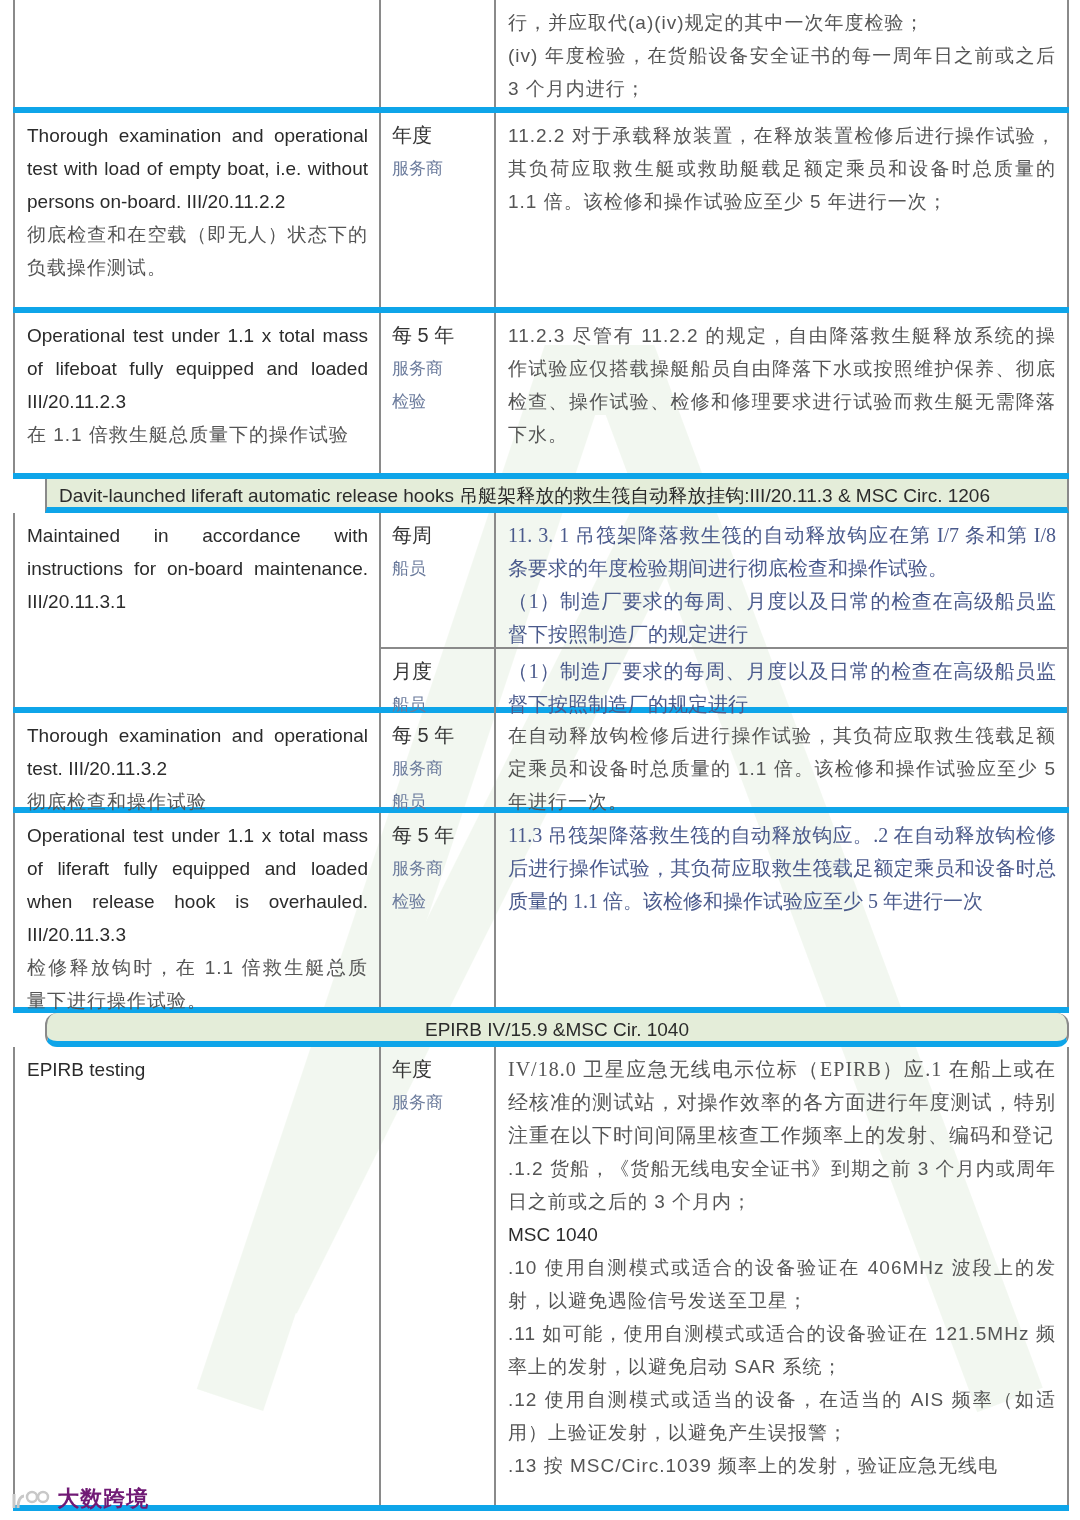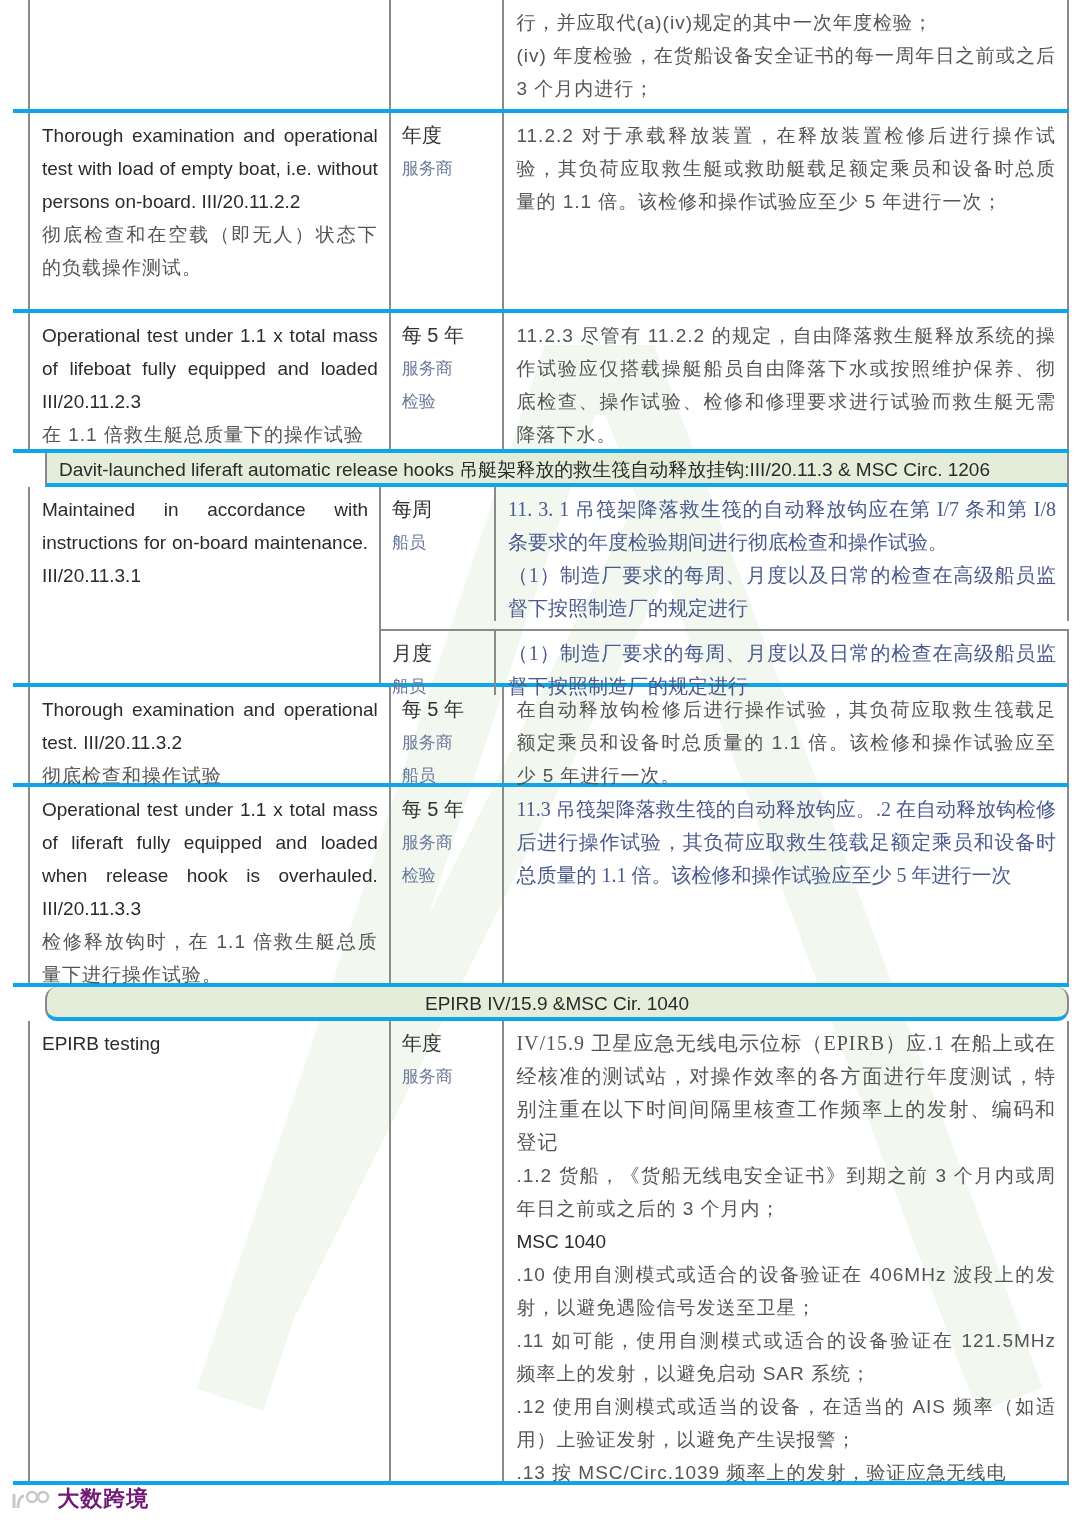--- a/index.html
+++ b/index.html
@@ -1,24 +1,24 @@
 <!DOCTYPE html>
 <html><head>
 <meta charset="utf-8">
 <style>
   html, body { margin: 0; padding: 0; background: #ffffff; }
   body { width: 1080px; height: 1520px; position: relative; overflow: hidden;
          font-family: "Liberation Sans", "DejaVu Sans", sans-serif; color: #2b2b2b; }
   .tbl { position: absolute; left: 13px; top: 0; width: 1056px; }
-  .row { display: flex; border-bottom: 4px solid #0ea5e9; box-sizing: border-box; }
+  .row { display: flex; border-bottom: 6px solid #0ea5e9; box-sizing: border-box; }
   .cell { box-sizing: border-box; padding: 6px 11px 4px 12px; font-size: 19px; line-height: 33px; }
-  .c1 { width: 368px; border-left: 2px solid #8a8a8a; border-right: 2px solid #8a8a8a; text-align: justify; text-align-last: left; margin-left: 15px; }
+  .c1 { width: 368px; border-left: 2px solid #8a8a8a; border-right: 2px solid #8a8a8a; text-align: justify; text-align-last: left; }
   .c2 { width: 115px; border-right: 2px solid #8a8a8a; padding-left: 11px; }
   .c3 { width: 573px; border-right: 2px solid #8a8a8a; text-align: justify; }
-  .c23 { display: flex; flex-direction: column; width: 688px; gap: 8px; }
+  .c23 { display: flex; flex-direction: column; width: 688px; }
   .sub { display: flex; }
   .sub + .sub { border-top: 2px solid #8a8a8a; }
   .freq { font-size: 20px; color: #333; }
   .who { font-size: 17px; color: #6b7b9c; line-height: 33px; }
   .zh { color: #555; letter-spacing: 1px; }
   .blue { color: #4a5a8c; font-family: "Liberation Serif", "DejaVu Serif", serif; font-size: 20px; }
   .hdr { background: #e4edd9; border-left: 2px solid #8a8a8a; border-right: 2px solid #8a8a8a;
          font-size: 19px; line-height: 32px; padding: 1px 12px; box-sizing: border-box; margin-left: 32px; }
   .hdr.center { text-align: center; border-radius: 12px; }
   .blk { display: block; }
@@ -53,21 +53,21 @@
     </div>
     <div class="cell c2">
       <span class="blk freq">年度</span>
       <span class="blk who">服务商</span>
     </div>
     <div class="cell c3">
       <span class="blk zh">11.2.2 对于承载释放装置，在释放装置检修后进行操作试验，其负荷应取救生艇或救助艇载足额定乘员和设备时总质量的 1.1 倍。该检修和操作试验应至少 5 年进行一次；</span>
     </div>
   </div>
 
-  <div class="row" style="height:140px;">
+  <div class="row" style="height:166px;">
     <div class="cell c1">
       <span class="blk">Operational test under 1.1 x total mass of lifeboat fully equipped and loaded III/20.11.2.3</span>
       <span class="blk zh">在 1.1 倍救生艇总质量下的操作试验</span>
     </div>
     <div class="cell c2">
       <span class="blk freq">每 5 年</span>
       <span class="blk who">服务商</span>
       <span class="blk who">检验</span>
     </div>
     <div class="cell c3">
@@ -138,21 +138,21 @@
 
   <div class="row" style="height:464px;">
     <div class="cell c1">
       <span class="blk">EPIRB testing</span>
     </div>
     <div class="cell c2">
       <span class="blk freq">年度</span>
       <span class="blk who">服务商</span>
     </div>
     <div class="cell c3">
-      <span class="blk zh" style="font-family:'Liberation Serif','DejaVu Serif',serif; font-size:20px;">IV/15.9 卫星应急无线电示位标（EPIRB）应.1 在船上或在经核准的测试站，对操作效率的各方面进行年度测试，特别注重在以下时间间隔里核查工作频率上的发射、编码和登记</span>
+      <span class="blk zh" style="font-family:'Liberation Serif','DejaVu Serif',serif; font-size:20px;">IV/18.0 卫星应急无线电示位标（EPIRB）应.1 在船上或在经核准的测试站，对操作效率的各方面进行年度测试，特别注重在以下时间间隔里核查工作频率上的发射、编码和登记</span>
       <span class="blk zh">.1.2 货船，《货船无线电安全证书》到期之前 3 个月内或周年日之前或之后的 3 个月内；</span>
       <span class="blk">MSC 1040</span>
       <span class="blk zh">.10 使用自测模式或适合的设备验证在 406MHz 波段上的发射，以避免遇险信号发送至卫星；</span>
       <span class="blk zh">.11 如可能，使用自测模式或适合的设备验证在 121.5MHz 频率上的发射，以避免启动 SAR 系统；</span>
       <span class="blk zh">.12 使用自测模式或适当的设备，在适当的 AIS 频率（如适用）上验证发射，以避免产生误报警；</span>
       <span class="blk zh">.13 按 MSC/Circ.1039 频率上的发射，验证应急无线电</span>
     </div>
   </div>
 </div>
 

